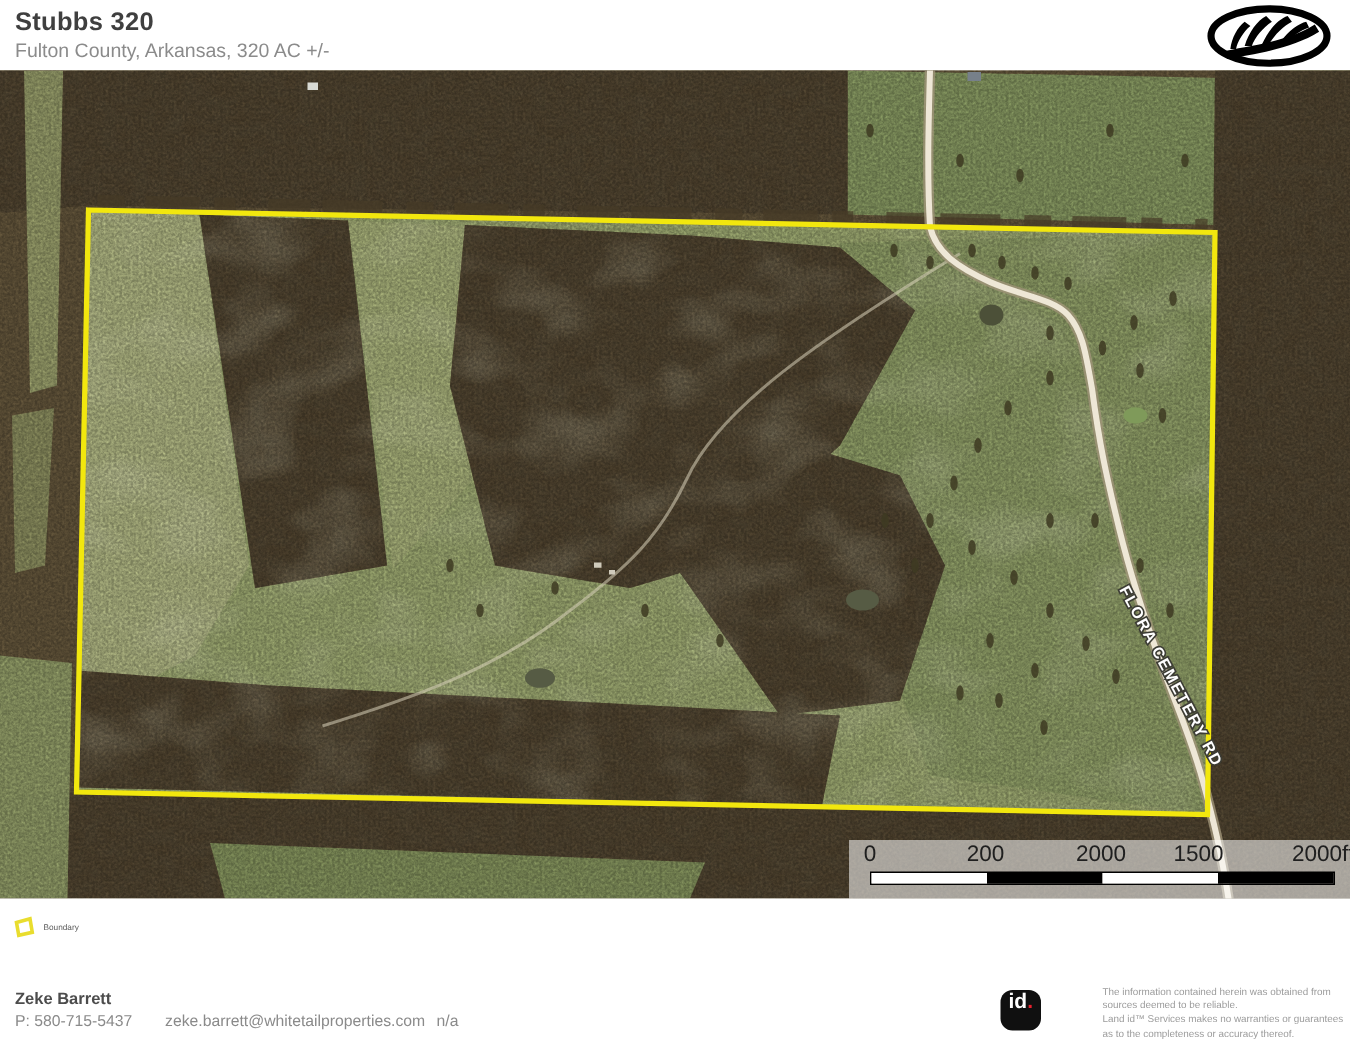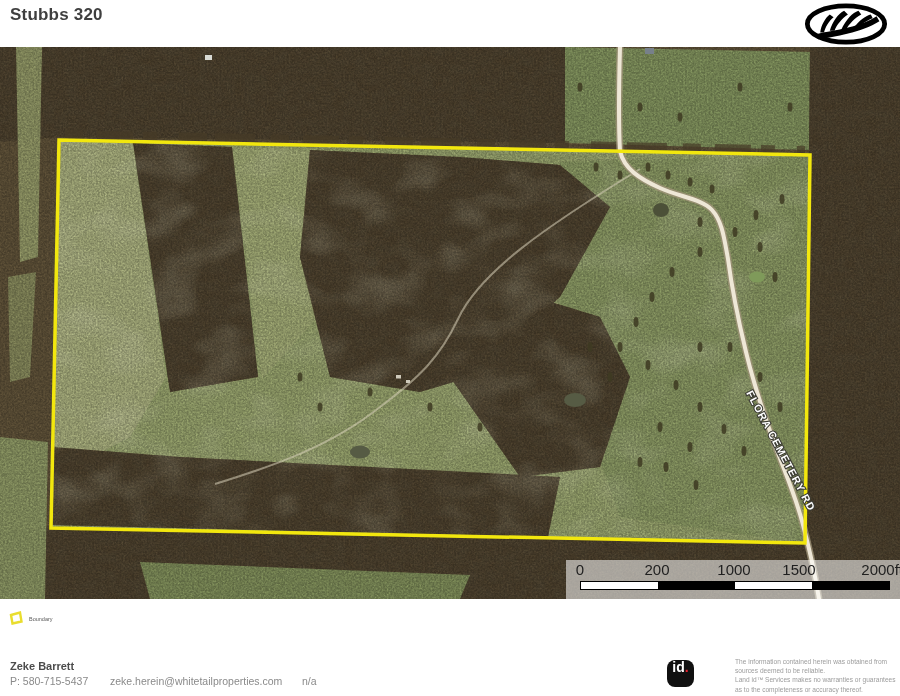--- a/index.html
+++ b/index.html
@@ -22,31 +22,32 @@
   .scalebar .seg{flex:1 1 0}
   .seg.w{background:#fff}.seg.b{background:#000}
   
   .footer{position:absolute;top:599px;left:0;width:900px;height:97px;background:#fff}
   .legend-item{position:absolute;left:8px;top:11px;display:flex;align-items:center}
   .legend-label{position:absolute;left:29px;top:17px;font-size:5.5px;color:#5a5a5a}
   .agent-name{position:absolute;left:10px;top:61px;font-size:11px;font-weight:bold;color:#4c4c4c}
   .agent-row{position:absolute;left:0;top:76px;width:420px;font-size:10.5px;color:#8a8a8a}
   .agent-phone{position:absolute;left:10px;white-space:nowrap}
   .agent-email{position:absolute;left:110px;white-space:nowrap}
-  .agent-extra{position:absolute;left:302px;white-space:nowrap}
+  .agent-extra{position:absolute;left:291px;white-space:nowrap}
   .id-badge{position:absolute;left:667px;top:61px;width:27px;height:27px;background:#101010;border-radius:8px;
     display:flex;align-items:flex-start;justify-content:center;font-size:14px;font-weight:bold;color:#fff;line-height:1}
   .id-dot{color:#e8212e}
   .disclaimer{position:absolute;left:735px;top:58px;width:165px;font-size:6.6px;line-height:9.2px;color:#9c9c9c}
 </style>
 </head>
 <body>
 
 <div class="header">
   <div class="title">Stubbs 320</div>
+  <div class="subtitle">Fulton County, Arkansas, 320 AC +/-</div>
   <svg class="brandlogo" viewBox="0 0 88 44">
     <ellipse cx="44" cy="22" rx="40.5" ry="19" fill="#fff" stroke="#000" stroke-width="5"></ellipse>
     <g fill="#000">
       <path d="M 12,33 C 26,29 56,27 76,14 L 79,19 C 60,31 32,35 15,38 Z"></path>
       <path d="M 17,31 C 18,23 22,16 27,12 L 31,15 C 26,19 22,26 21,31 Z"></path>
       <path d="M 27,29 C 30,19 36,11 42,8 L 46,12 C 40,16 34,23 32,29 Z"></path>
       <path d="M 39,28 C 44,17 51,10 57,8 L 60,12 C 54,15 47,22 44,28 Z"></path>
       <path d="M 52,26 C 58,18 65,13 70,12 L 72,16 C 66,18 59,23 56,27 Z"></path>
     </g>
   </svg>
@@ -188,21 +189,21 @@
     <rect x="406" y="333" width="4" height="3" fill="#cfcabb"></rect>
 
     <polygon points="59,93 810,108 805,496 51,481" fill="none" stroke="#f2e70e" stroke-width="3.5"></polygon>
 
     <text transform="translate(746,346) rotate(62)" font-size="10.5" font-weight="bold" letter-spacing="1.2" fill="#ffffff" stroke="#3c3c34" stroke-width="2.2" paint-order="stroke" font-family="Liberation Sans, sans-serif">FLORA CEMETERY RD</text>
   </svg>
 
   <div class="scalebar">
     <span class="lbl" style="left:14px">0</span>
     <span class="lbl" style="left:91px">200</span>
-    <span class="lbl" style="left:168px">1000</span>
+    <span class="lbl" style="left:168px">2000</span>
     <span class="lbl" style="left:233px">1500</span>
     <span class="lbl" style="left:322px;transform:translateX(-64%)">2000ft</span>
     <div class="bar">
       <div class="seg w"></div>
         <div class="seg b"></div>
         <div class="seg w"></div>
         <div class="seg b"></div>
     </div>
   </div>
 </div>
@@ -211,21 +212,21 @@
   <div class="legend-item">
     <svg width="16" height="16" viewBox="0 0 16 16">
       <polygon points="3,5 12,2.5 13.5,11.5 4.5,13.5" fill="#ffffff" stroke="#e9dd2e" stroke-width="2.4"></polygon>
     </svg>
   </div>
   <div class="legend-label">Boundary</div>
 
   <div class="agent-name">Zeke Barrett</div>
   <div class="agent-row">
     <span class="agent-phone">P: 580-715-5437</span>
-    <span class="agent-email">zeke.herein@whitetailproperties.com</span>
+    <span class="agent-email">zeke.barrett@whitetailproperties.com</span>
     <span class="agent-extra">n/a</span>
   </div>
 
   <div class="id-badge">
       <span>id</span>
       <span class="id-dot">.</span>
     </div>
   <div class="disclaimer">
     <div>The information contained herein was obtained from</div>
     <div>sources deemed to be reliable.</div>

